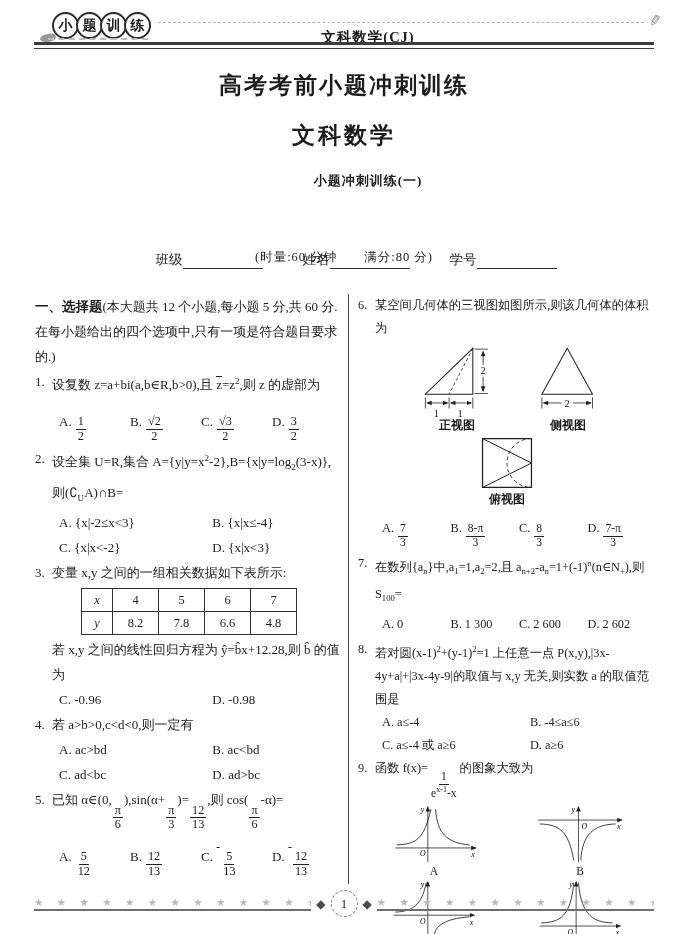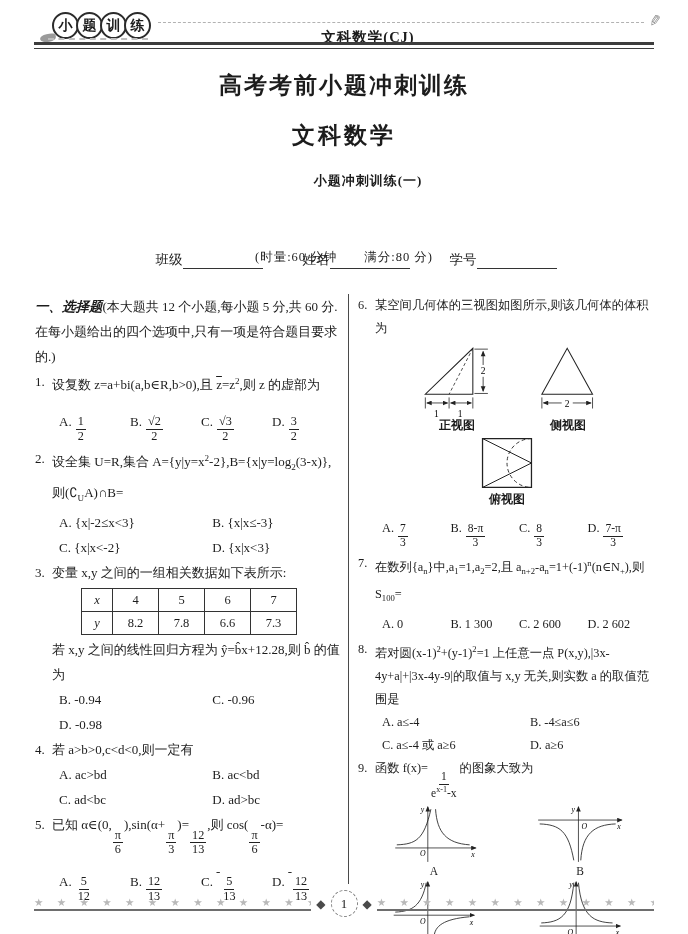--- a/index.html
+++ b/index.html
@@ -24,21 +24,21 @@
   .t-meta{position:absolute;left:0;top:209px;width:100%;text-align:center;font-size:12.5px;letter-spacing:1px;margin-top:40px;}
   
   .fields{position:absolute;left:12px;top:251px;width:100%;display:flex;justify-content:center;gap:40px;font-size:13.5px;}
   .field{display:flex;align-items:flex-end;}
   .blank{display:inline-block;width:80px;border-bottom:1px solid #333;height:15px;}
   
   .col{position:absolute;top:294px;font-size:13px;line-height:25px;}
   .col.left{left:35px;width:308px;}
   .col.right{left:358px;width:298px;font-size:12.3px;line-height:23px;}
   .divider{position:absolute;left:348px;top:294px;width:1px;height:590px;background:#4a4a4a;}
-  .instr b{font-size:13.5px;font-style:italic;}
+  .instr b{font-size:13.5px;}
   .q{position:relative;padding-left:17px;}
   .qnum{position:absolute;left:0;top:0;}
   .optrow4{display:flex;padding-left:24px;align-items:center;margin:2px 0;}
   .optrow4 .opt{flex:1;display:flex;align-items:center;gap:3px;}
   .optrow2{display:grid;grid-template-columns:54% 46%;padding-left:24px;align-items:center;}
   .opt{white-space:nowrap;}
   
   sup,sub{font-size:0.7em;}
   .ol{text-decoration:overline;}
   .frac{display:inline-flex;flex-direction:column;align-items:center;vertical-align:-0.75em;
@@ -151,21 +151,21 @@
             </span></span>
         </span>
     </div>
 
     <div class="q">
       <span class="qnum">2.</span>
       <span>设全集 U=R,集合 A={y|y=x<sup>2</sup>-2},B={x|y=log<sub>2</sub>(3-x)},则(∁<sub>U</sub>A)∩B=</span>
     </div>
     <div class="optrow2">
       <span class="opt"><span>A.</span> <span>{x|-2≤x&lt;3}</span></span>
-      <span class="opt"><span>B.</span> <span>{x|x≤-3}</span></span>
+      <span class="opt"><span>B.</span> <span>{x|x≤-4}</span></span>
       <span class="opt"><span>C.</span> <span>{x|x&lt;-2}</span></span>
       <span class="opt"><span>D.</span> <span>{x|x&lt;3}</span></span>
     </div>
 
     <div class="q">
       <span class="qnum">3.</span>
       <span>变量 x,y 之间的一组相关数据如下表所示:</span>
     </div>
     <table class="dtable">
       <tbody>
@@ -174,29 +174,28 @@
         <td>4</td>
         <td>5</td>
         <td>6</td>
         <td>7</td>
       </tr>
       <tr>
         <td class="hd">y</td>
         <td>8.2</td>
         <td>7.8</td>
         <td>6.6</td>
-        <td>7.3</td>
+        <td>4.8</td>
       </tr>
     </tbody>
       </table>
     <div class="q">
       <span>若 x,y 之间的线性回归方程为 ŷ=b̂x+12.28,则 b̂ 的值为</span>
     </div>
     <div class="optrow2">
-      <span class="opt"><span>B.</span> <span>-0.94</span></span>
       <span class="opt"><span>C.</span> <span>-0.96</span></span>
       <span class="opt"><span>D.</span> <span>-0.98</span></span>
     </div>
 
     <div class="q">
       <span class="qnum">4.</span>
       <span>若 a&gt;b&gt;0,c&lt;d&lt;0,则一定有</span>
     </div>
     <div class="optrow2">
       <span class="opt"><span>A.</span> <span>ac&gt;bd</span></span>

